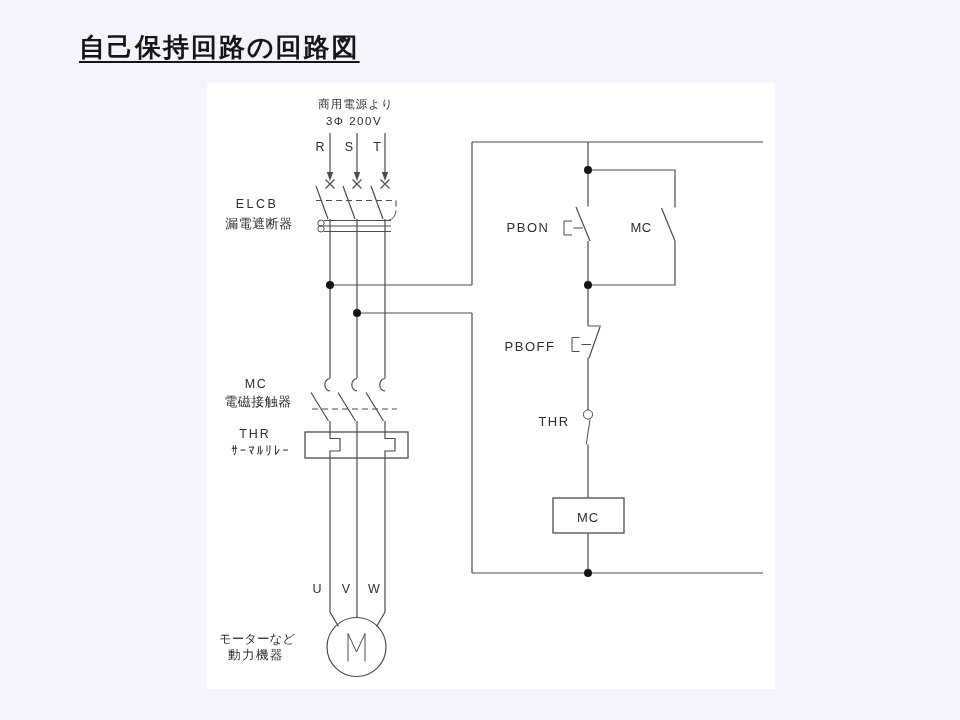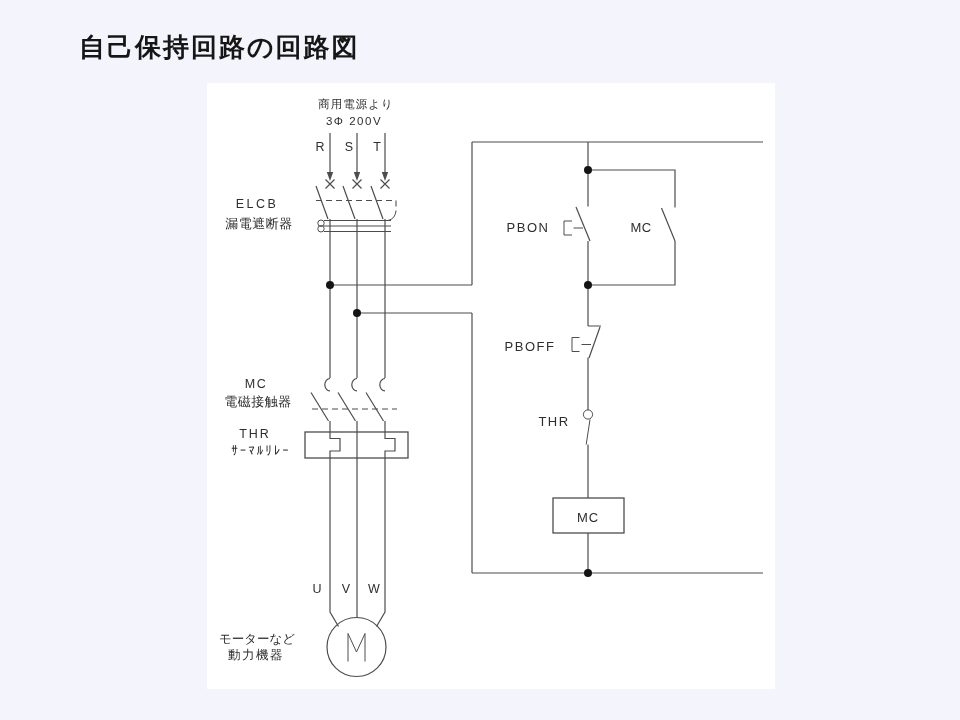--- a/index.html
+++ b/index.html
@@ -6,20 +6,21 @@
   body{
     width:960px;height:720px;
     background:#f4f4fc;
     font-family:"Liberation Sans","DejaVu Sans",sans-serif;
     position:relative;overflow:hidden;
   }
   .page-title{
     position:absolute;left:79px;top:30px;
     font-size:26px;font-weight:bold;color:#161616;
     letter-spacing:2px;
+    text-decoration:underline;
     text-underline-offset:5px;
   }
   svg{position:absolute;left:0;top:0;}
   svg text{
     fill:#2e2e2e;
     font-family:"Liberation Sans","DejaVu Sans",sans-serif;
   }
   .wire{stroke:#4d4d4d;stroke-width:1.2;fill:none;}
   .wire-thin{stroke:#4d4d4d;stroke-width:1;fill:none;}
   .dash{stroke:#4d4d4d;stroke-width:1.1;fill:none;stroke-dasharray:6 4;}

